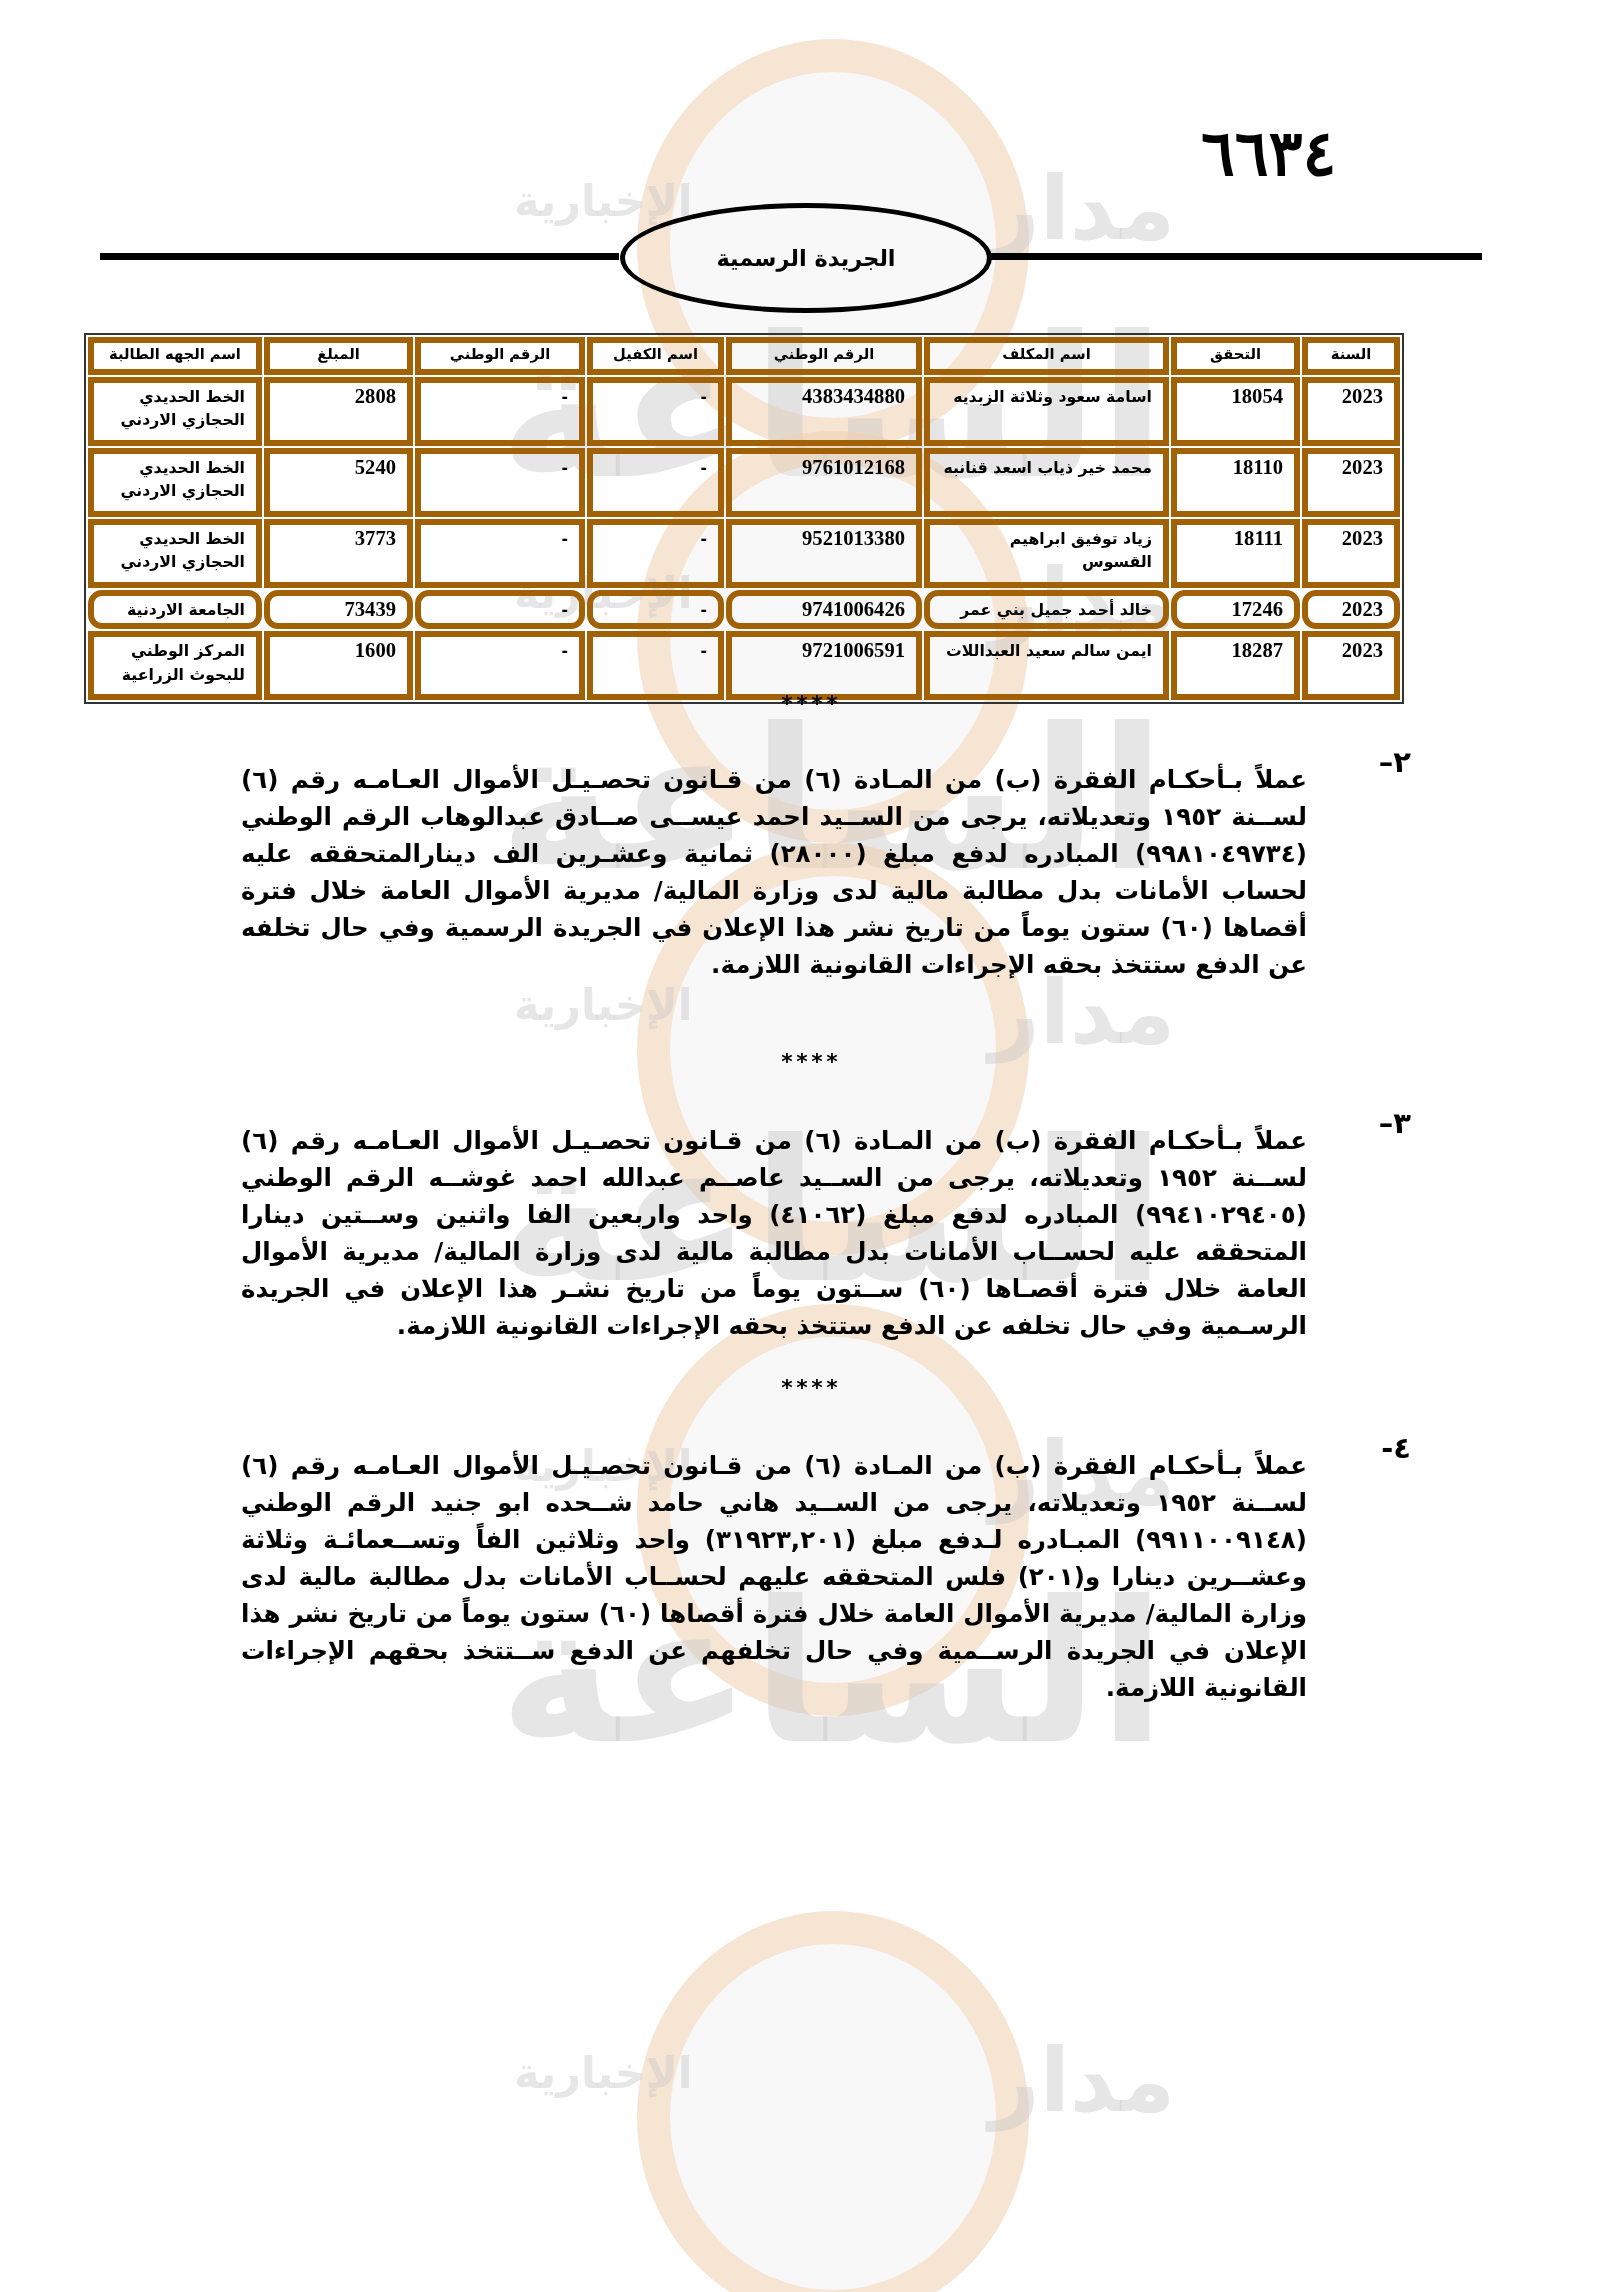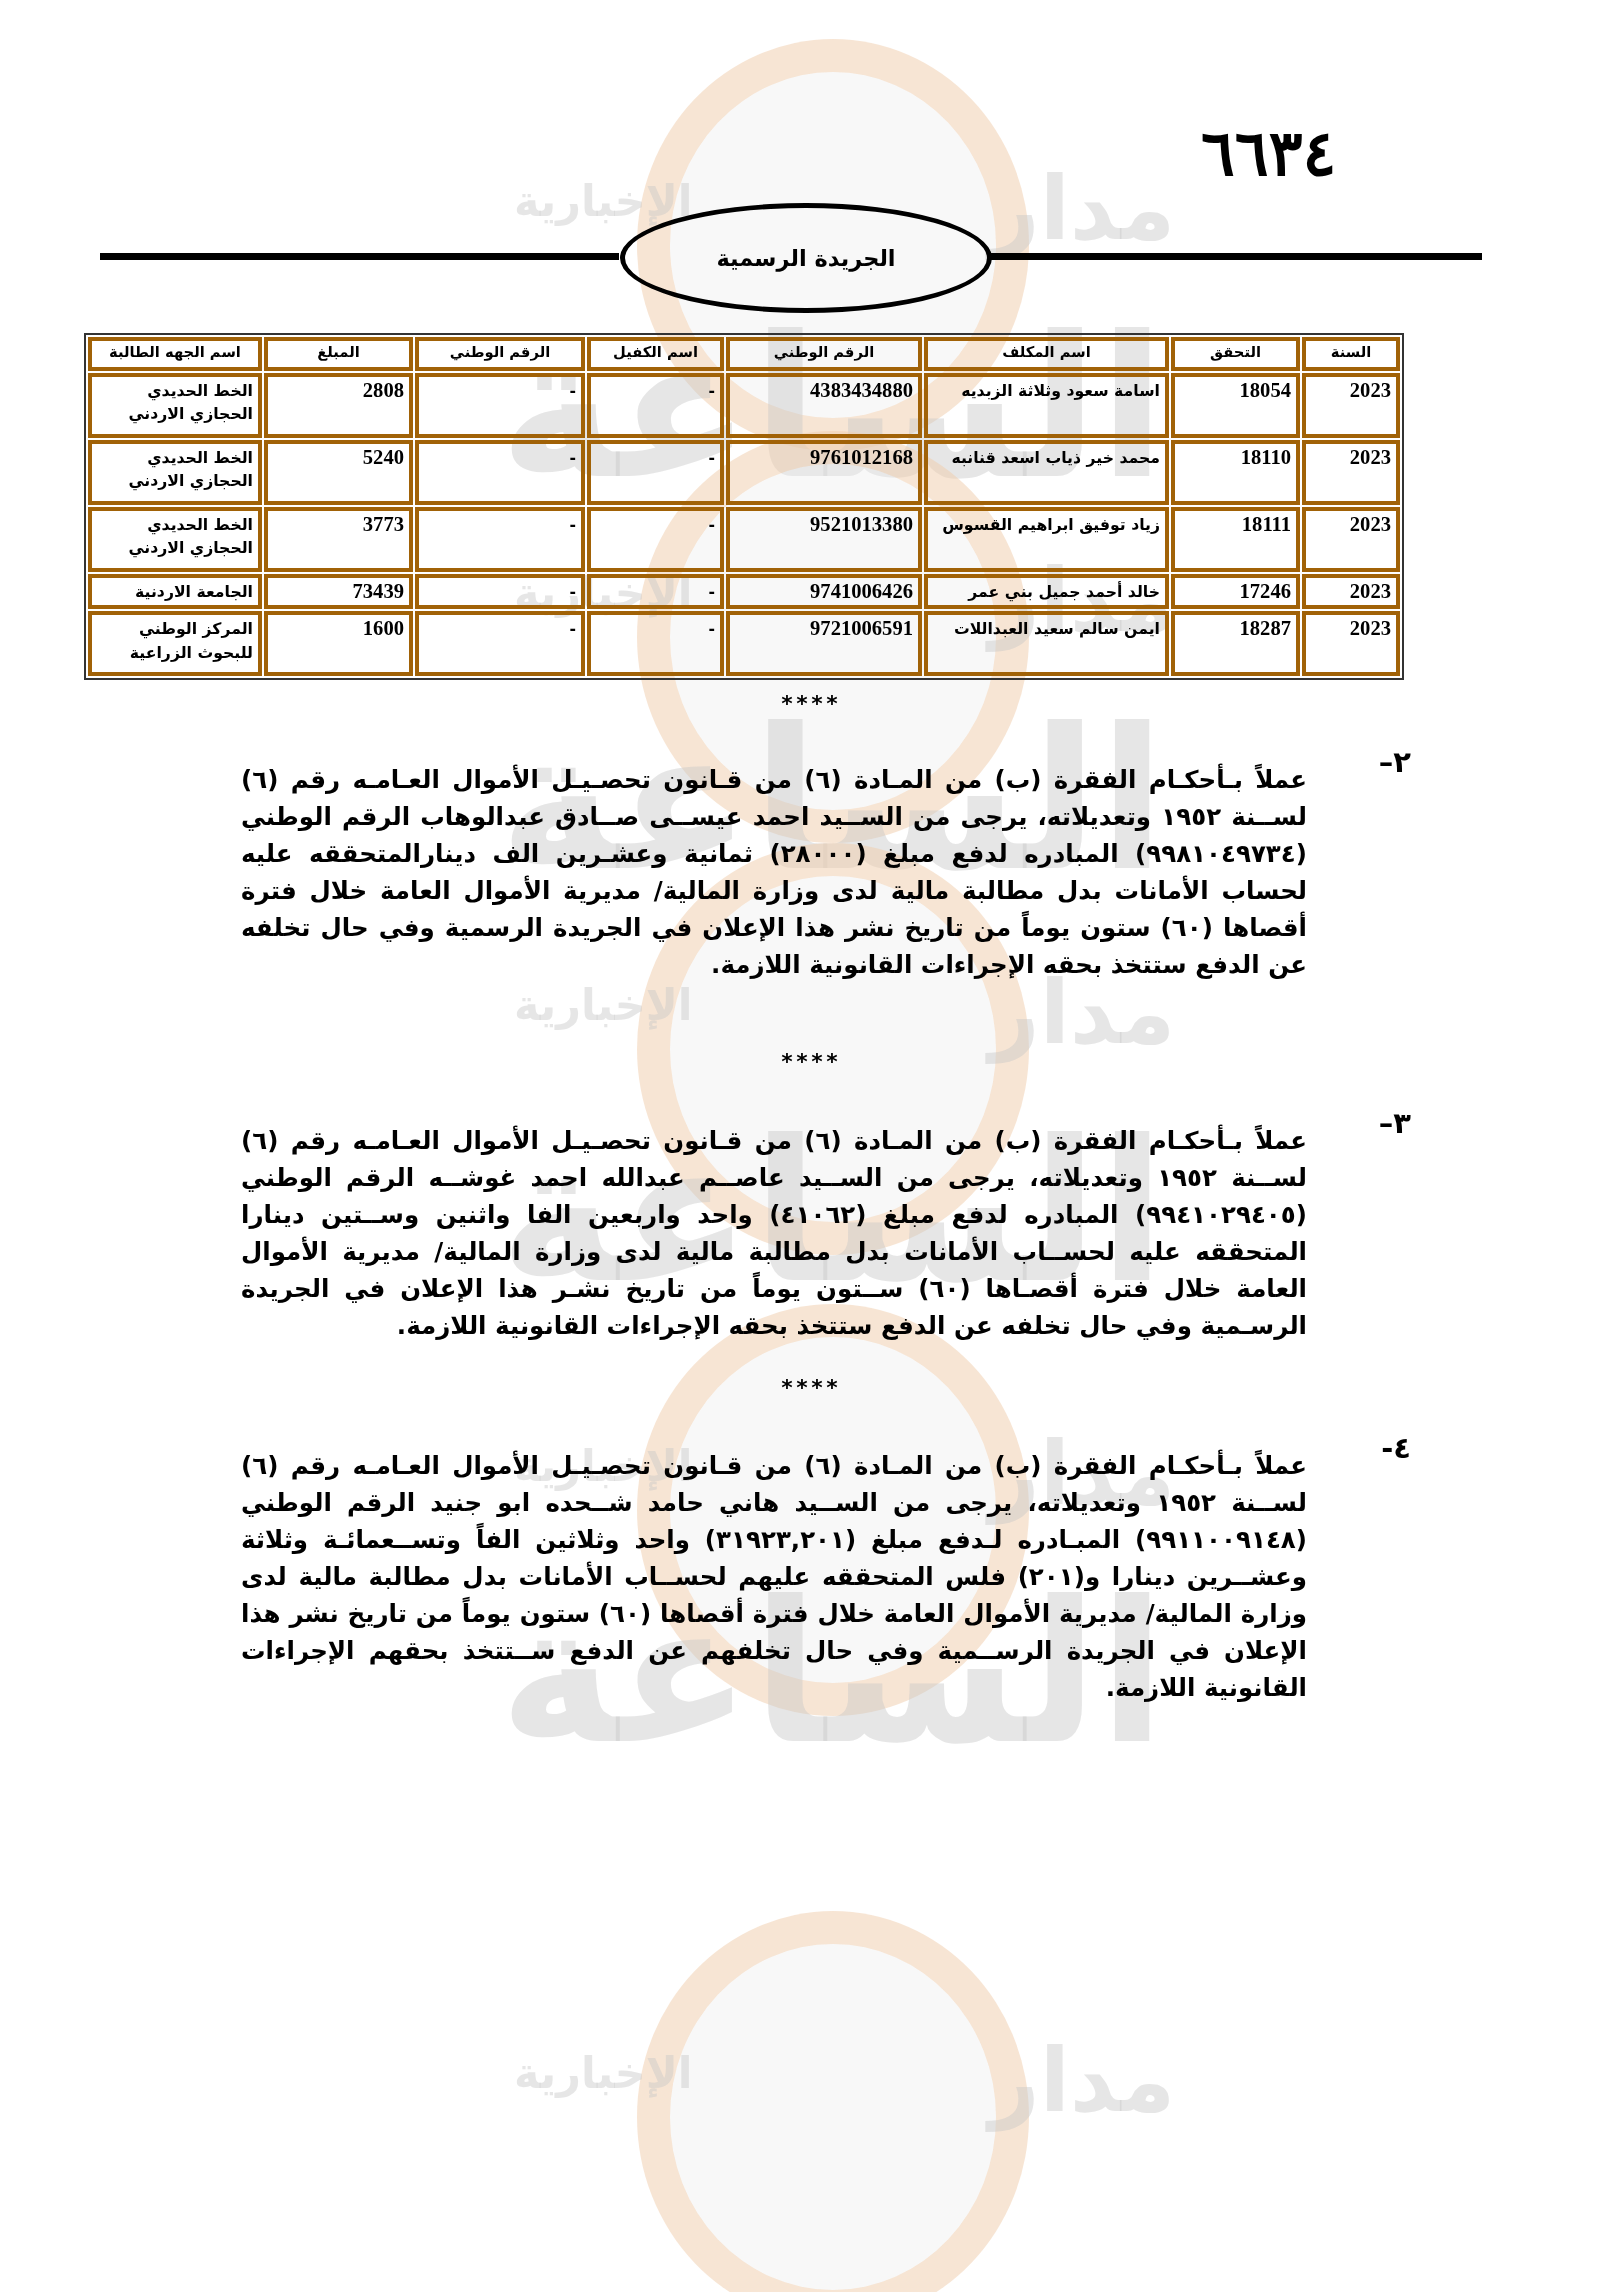--- a/index.html
+++ b/index.html
@@ -24,28 +24,28 @@
   .masthead-oval { position:absolute; left:620px; top:203px; width:372px; height:110px;
                    border:5.9px solid #000; border-radius:50%; box-sizing:border-box;
                    background:transparent; z-index:2; display:flex; align-items:center;
                    justify-content:center; }
   .masthead-title { font-family:"DejaVu Sans",sans-serif; font-weight:bold; font-size:22.5px; }
 
   
   .tbl-wrap { position:absolute; left:105px; top:333px; width:1299px; z-index:2; }
   table.ledger { width:100%; border-collapse:separate; border-spacing:2px;
                  border:2px solid #333; direction:rtl; table-layout:fixed; background:transparent; }
-  table.ledger th, table.ledger td { border:4px solid #a16207; text-align:center; vertical-align:top;
-                 padding:2px 5px; }
+  table.ledger th, table.ledger td { border:6px solid #a16207; text-align:center; vertical-align:top;
+                 padding:2px 11px; }
   table.ledger th { font-family:"DejaVu Sans",sans-serif; font-weight:bold; font-size:14.7px; height:21.6px; }
   table.ledger td { font-size:15.7px; font-weight:bold; line-height:23.5px;text-align:right; }
   table.ledger td.num { font-family:"Liberation Serif","DejaVu Serif",serif; font-size:20.6px; }
   table.ledger td.name { font-family:"DejaVu Sans",sans-serif; font-size:15.7px; }
   table.ledger tr.tall td { height:53px; }
-  table.ledger tr.short td { height:23.5px; }
+  table.ledger tr.short td { height:23.5px;border-radius:14px; }
 
   
   .sep { position:absolute; left:0; width:1621px; text-align:center; z-index:2;
          font-family:"DejaVu Sans Mono",monospace; font-size:21.6px; font-weight:bold; letter-spacing:2px; }
   .notice { position:absolute; left:225px; width:1098px; z-index:2; direction:rtl; }
   .notice-num { position:absolute; right:-88px; top:0; font-family:"DejaVu Sans",sans-serif;
                 font-weight:bold; font-size:29px; }
   .notice-body { font-family:"DejaVu Sans",sans-serif; font-weight:bold; font-size:24.5px;
                  line-height:37px; text-align:justify; text-align-last:right; margin:16px; }
 </style>

